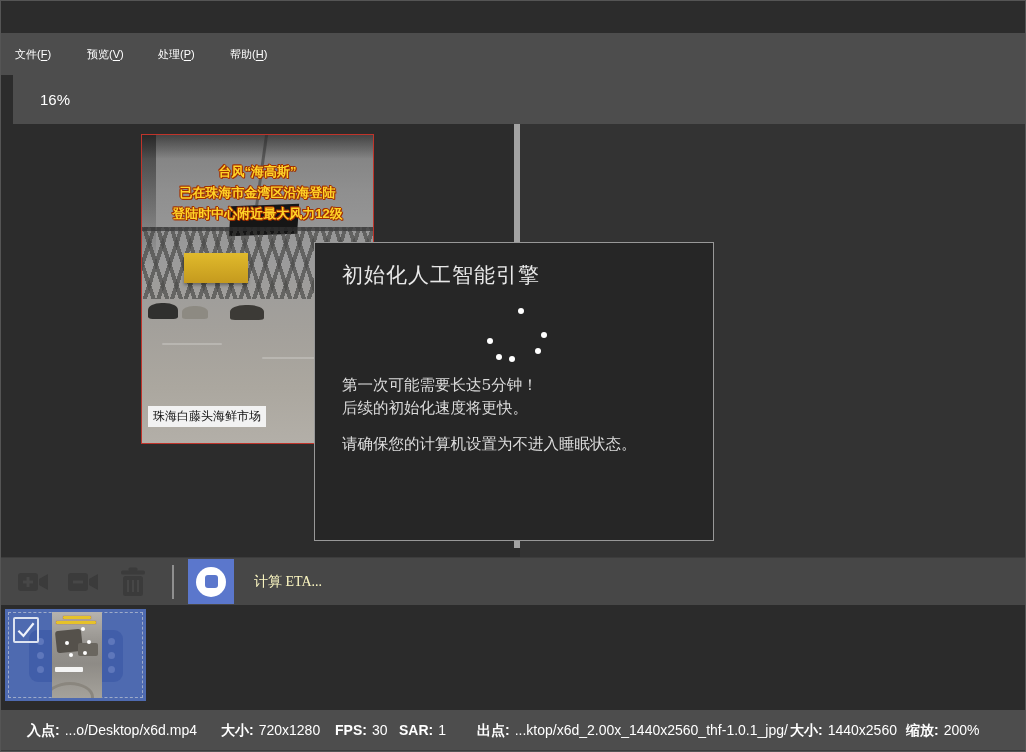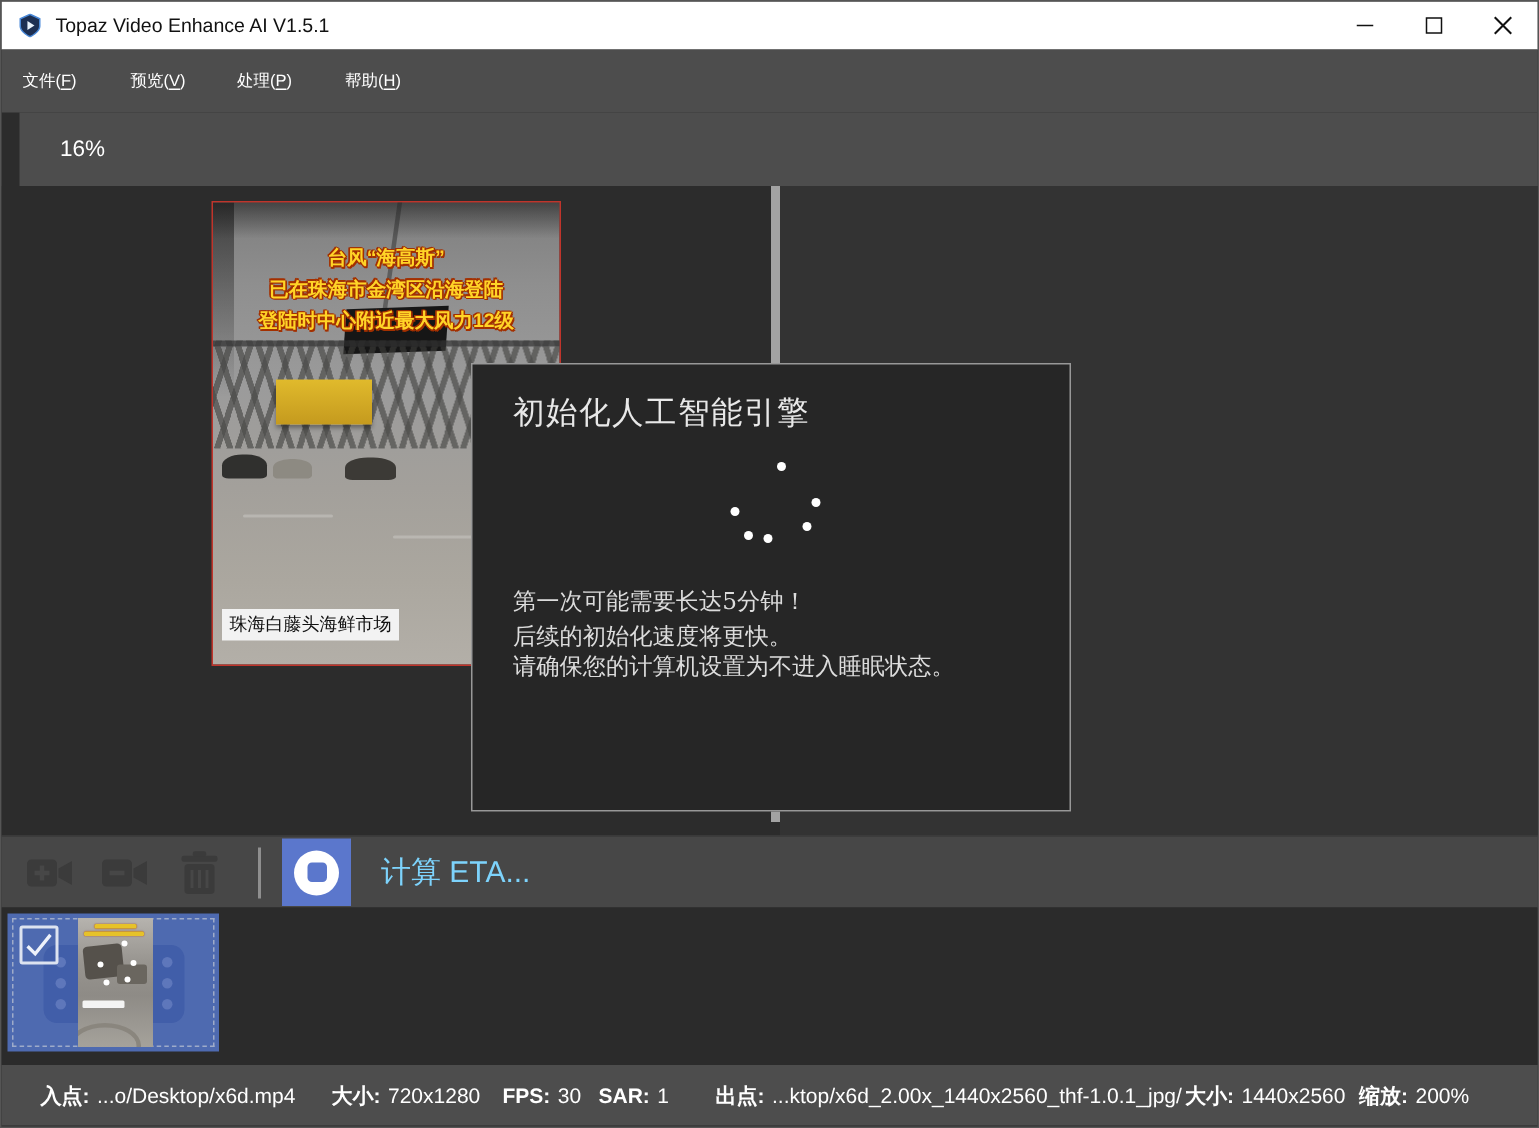--- a/index.html
+++ b/index.html
@@ -96,35 +96,35 @@
                white-space:nowrap;
                text-shadow:1px 0 #222,-1px 0 #222,0 1px #222,0 -1px #222; }
 
   
   .dialog { position:absolute; left:313px; top:118px; width:400px; height:299px;
             background:#262626; border:1px solid #989898; z-index:5;
             font-family:"DejaVu Serif", serif; }
   .dlg-title { position:absolute; left:27px; top:18px; font-size:21px; color:#e8e8e8; letter-spacing:1px; }
   .dlg-dot { position:absolute; width:6px; height:6px; border-radius:50%; background:#fff; }
   .dlg-p { position:absolute; left:27px; color:#dcdcdc; font-size:15.5px; line-height:23px; }
-  .dlg-p1 { top:131px;margin-top:16px; } .dlg-p2 { top:190px; }
+  .dlg-p1 { top:131px; } .dlg-p2 { top:190px; }
 
   
   .procbar { position:absolute; left:0; top:556px; width:1026px; height:48px; background:#474747;
              border-top:1px solid #3c3c3c; }
   .procicon { position:absolute; top:50%; transform:translateY(-50%); }
   .pi-add { left:16px; } .pi-remove { left:66px; } .pi-trash { left:119px; }
   .proc-divider { position:absolute; left:171px; top:7px; width:2px; height:34px; background:#8f8f8f; }
   .stop-processing { position:absolute; left:187px; top:1px; width:46px; height:45px; background:#5b77cc;
                      display:flex; align-items:center; justify-content:center; }
   .stop-processing .circ { width:30px; height:30px; border-radius:50%; background:#fff;
                      display:flex; align-items:center; justify-content:center; }
   .stop-processing .sq { width:13px; height:13px; border-radius:3px; background:#5b77cc; }
   .eta-label { position:absolute; left:253px; top:0; height:48px; line-height:48px;
-               color:#7dd3fc; font-size:20px; }
+               color:#fef9c3; font-size:14px;font-family:Liberation Serif, serif; }
 
   
   .thumbstrip { position:absolute; left:0; top:604px; width:1026px; height:105px; background:#2b2b2b; }
   .thumb-tile { position:absolute; left:4px; top:4px; width:141px; height:92px; background:#4e6ab0; }
   .tile-dash { position:absolute; left:3px; top:3px; right:3px; bottom:3px;
                border:1px dashed #9eabc9; pointer-events:none; }
   .tile-check { position:absolute; left:8px; top:8px; width:26px; height:26px;
                 border:2px solid #dde3f0; border-radius:2px; }
   .tile-film { position:absolute; left:24px; top:21px; width:94px; height:52px;
                background:#415ea9; border-radius:9px; }
@@ -149,38 +149,20 @@
   .st-item { position:absolute; top:0; height:40px; line-height:40px; white-space:nowrap; }
   .st-item b { font-weight:700; margin-right:5px;margin-left:12px; }
   .st-1 { left:14px; } .st-2 { left:208px; } .st-3 { left:322px; } .st-4 { left:386px; }
   .st-5 { left:464px; } .st-6 { left:777px; } .st-7 { left:893px; }
 </style>
 </head>
 <body>
 
 <div id="app">
 
-  <div class="titlebar">
-    <svg class="logo" viewBox="0 0 16 16">
-      <path d="M8 0.5 L14.5 3.5 V8.5 C14.5 12.5 8 15.5 8 15.5 C8 15.5 1.5 12.5 1.5 8.5 V3.5 Z" fill="#1d2f52" stroke="#4a89d8" stroke-width="1"></path>
-      <path d="M6.3 5 L11 8 L6.3 11 Z" fill="#e8f1fb"></path>
-    </svg>
-    <span class="title">Topaz Video Enhance AI V1.5.1</span>
-    <div class="winbtn btn-min">
-      <div class="glyph glyph-min"></div>
-    </div>
-    <div class="winbtn btn-max">
-      <div class="glyph glyph-max"></div>
-    </div>
-    <div class="winbtn btn-close">
-      <svg class="glyph" width="13" height="13" viewBox="0 0 13 13">
-        <path d="M1 1 L12 12 M12 1 L1 12" stroke="#111" stroke-width="1.4"></path>
-      </svg>
-    </div>
-  </div>
 
   <div class="menubar">
     <span class="menu-item mi-0"><span>文件(</span><span class="u">F</span><span>)</span></span>
     <span class="menu-item mi-1"><span>预览(</span><span class="u">V</span><span>)</span></span>
     <span class="menu-item mi-2"><span>处理(</span><span class="u">P</span><span>)</span></span>
     <span class="menu-item mi-3"><span>帮助(</span><span class="u">H</span><span>)</span></span>
   </div>
 
   <div class="toolbar">
     <span class="zoom-label">16%</span>

